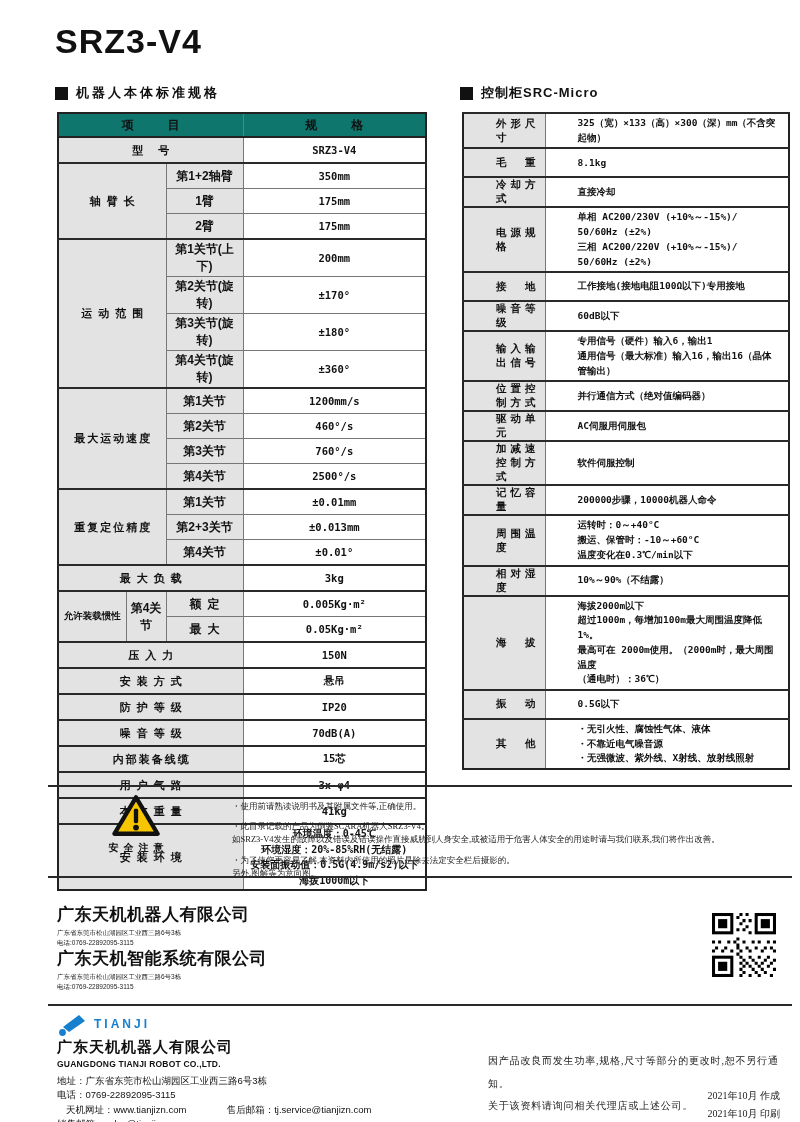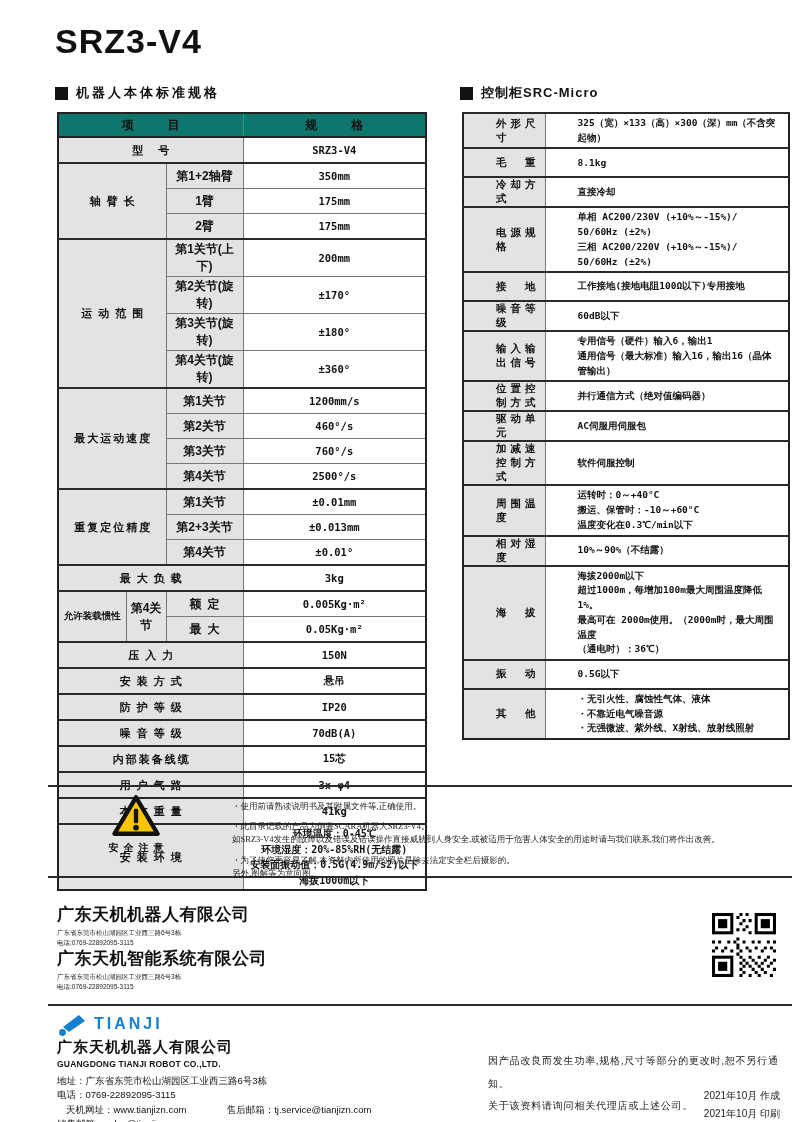--- a/index.html
+++ b/index.html
@@ -56,30 +56,30 @@
 
   .company{position:absolute;left:57px;}
   #c1{top:903px;} #c2{top:947px;}
   .cname{font-size:17px;font-weight:bold;letter-spacing:0.5px;}
   .cinfo{font-size:6.5px;color:#222;line-height:1.5;margin-top:2px;white-space:pre-line;}
 
   .qr{position:absolute;left:712px;top:913px;width:64px;height:64px;}
 
   .logo{position:absolute;left:57px;top:1012px;display:flex;align-items:center;gap:7px;}
   .logo svg{width:30px;height:24px;}
-  .logo-text{color:#1680cf;font-weight:bold;font-size:16px;letter-spacing:3px;}
+  .logo-text{color:#1680cf;font-weight:bold;font-size:12px;letter-spacing:3px;}
   .fcn{position:absolute;left:57px;top:1038px;font-size:15px;font-weight:bold;letter-spacing:1px;}
   .fen{position:absolute;left:57px;top:1059px;font-size:8.5px;font-weight:bold;letter-spacing:0.2px;}
   .fcontact{position:absolute;left:57px;top:1074px;font-size:9.5px;line-height:1.5;}
   .fcontact .cw{display:inline-block;width:158px;margin-left:9px;}
   .fnotice{position:absolute;left:488px;top:1050px;width:302px;
            font-family:"Liberation Serif",serif;font-size:10px;letter-spacing:0.8px;
            line-height:2.25;white-space:pre-line;color:#1a1a1a;}
   .fdates{position:absolute;left:508px;top:1087px;width:272px;text-align:right;
-          font-family:Liberation Sans, sans-serif;font-size:10px;line-height:1.75;
+          font-family:Liberation Serif, serif;font-size:10px;line-height:1.75;
           white-space:pre-line;color:#1a1a1a;}
 </style>
 </head>
 <body>
 
 <div class="page">
 
   <div class="title">SRZ3-V4</div>
 
   <div class="sec" id="sec-left">
@@ -259,20 +259,24 @@
           <td class="rlab">位置控制方式</td>
           <td class="rval pre">并行通信方式（绝对值编码器）</td>
         </tr>
     <tr class="t2">
           <td class="rlab">驱动单元</td>
           <td class="rval pre">AC伺服用伺服包</td>
         </tr>
     <tr class="t2">
           <td class="rlab">加减速控制方式</td>
           <td class="rval pre">软件伺服控制</td>
+        </tr>
+    <tr class="t2">
+          <td class="rlab">记忆容量</td>
+          <td class="rval pre">200000步骤，10000机器人命令</td>
         </tr>
     <tr class="t2 h48">
           <td class="rlab">周围温度</td>
           <td class="rval pre">运转时：0～+40°C
 搬运、保管时：-10～+60°C
 温度变化在0.3℃/min以下</td>
         </tr>
     <tr class="t2">
           <td class="rlab">相对湿度</td>
           <td class="rval pre">10%～90%（不结露）</td>

